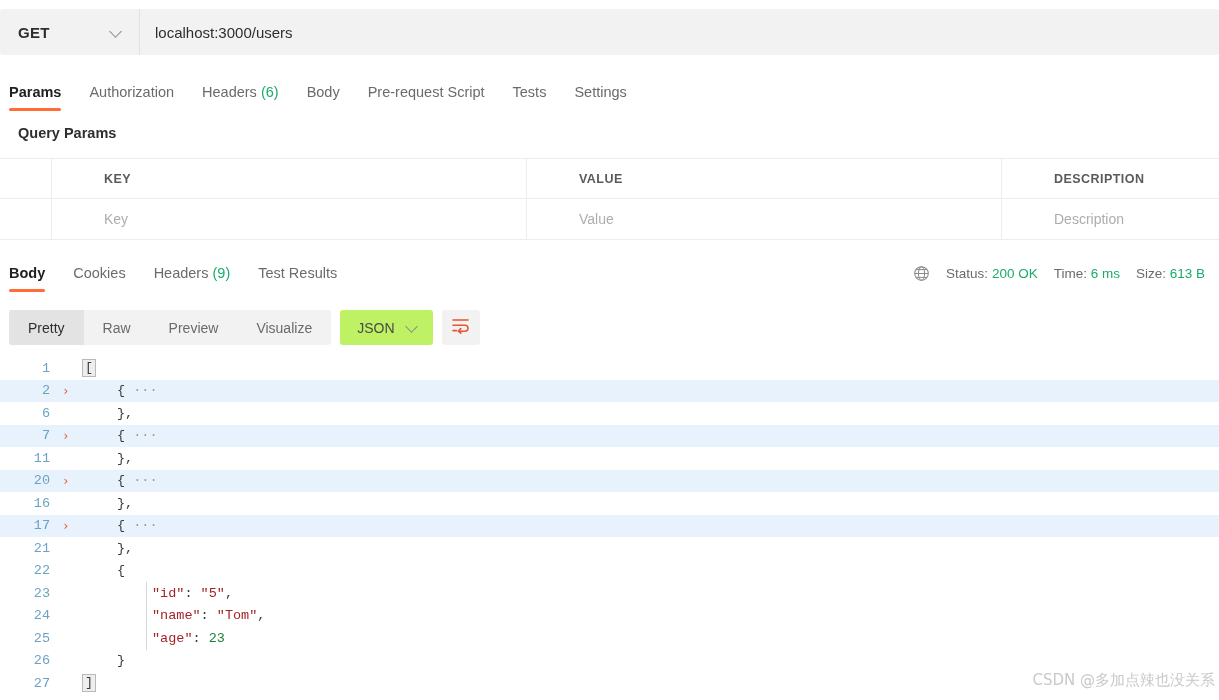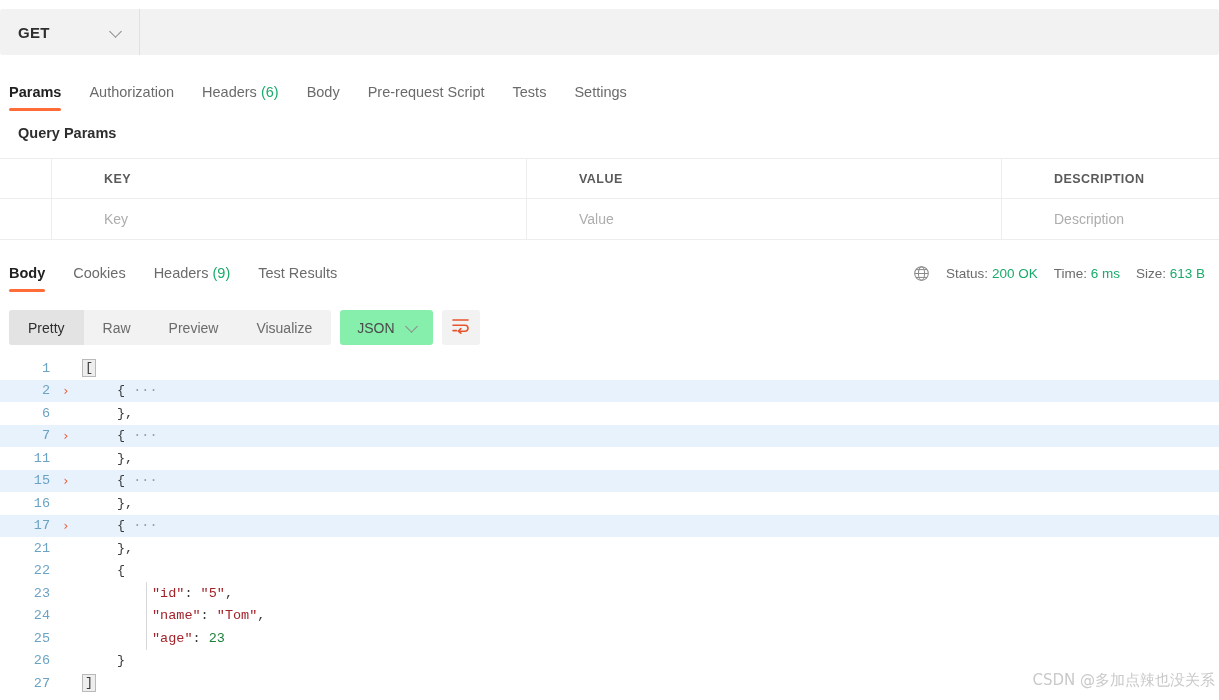--- a/index.html
+++ b/index.html
@@ -184,21 +184,21 @@
     cursor: pointer;
   }
   .seg-item.active {
     background: #e3e3e3;
     color: #2e2e2e;
   }
   .lang-select {
     display: flex;
     align-items: center;
     gap: 11px;
-    background: #86efac;
+    background: #bef264;
     border-radius: 3px;
     height: 35px;
     padding: 0 14px 0 17px;
     cursor: pointer;
   }
   .lang-label { font-size: 14px; color: #4a4a4a; }
   .icon-btn {
     display: flex;
     align-items: center;
     justify-content: center;
@@ -279,20 +279,21 @@
   }
 </style>
 </head>
 <body>
 
 <div class="url-bar">
   <div class="method-select">
     <span class="method-label">GET</span>
     <span class="chev"></span>
   </div>
+  <input class="url-input" value="localhost:3000/users" placeholder="Enter request URL" style="">
 </div>
 
 <div class="req-tabs">
   <div class="tab active">
     <span>Params</span>
   </div>
   <div class="tab">
     <span>Authorization</span>
   </div>
   <div class="tab">
@@ -442,21 +443,21 @@
       <span class="gutter-gap"></span>
       <span class="code-text" style="padding-left: 35px;"><span class="k-brace">{</span><span class=""> </span><span class="k-dots">···</span></span>
     </div>
     <div class="code-line">
       <span class="ln">11</span>
       <span class="fold"></span>
       <span class="gutter-gap"></span>
       <span class="code-text" style="padding-left: 35px;"><span class="k-brace">},</span></span>
     </div>
     <div class="code-line hl">
-      <span class="ln">15</span>
+      <span class="ln">20</span>
       <span class="fold">›</span>
       <span class="gutter-gap"></span>
       <span class="code-text" style="padding-left: 35px;"><span class="k-brace">{</span><span class=""> </span><span class="k-dots">···</span></span>
     </div>
     <div class="code-line">
       <span class="ln">16</span>
       <span class="fold"></span>
       <span class="gutter-gap"></span>
       <span class="code-text" style="padding-left: 35px;"><span class="k-brace">},</span></span>
     </div>

